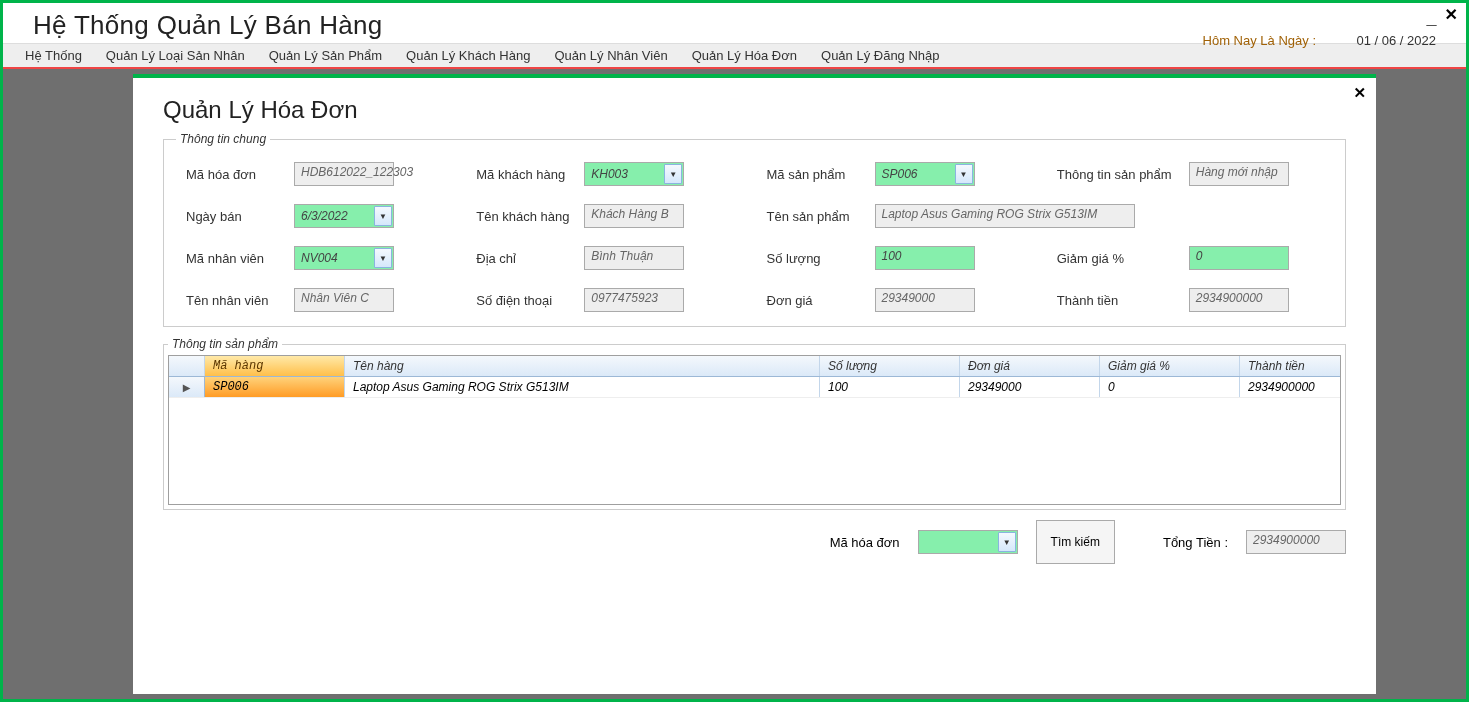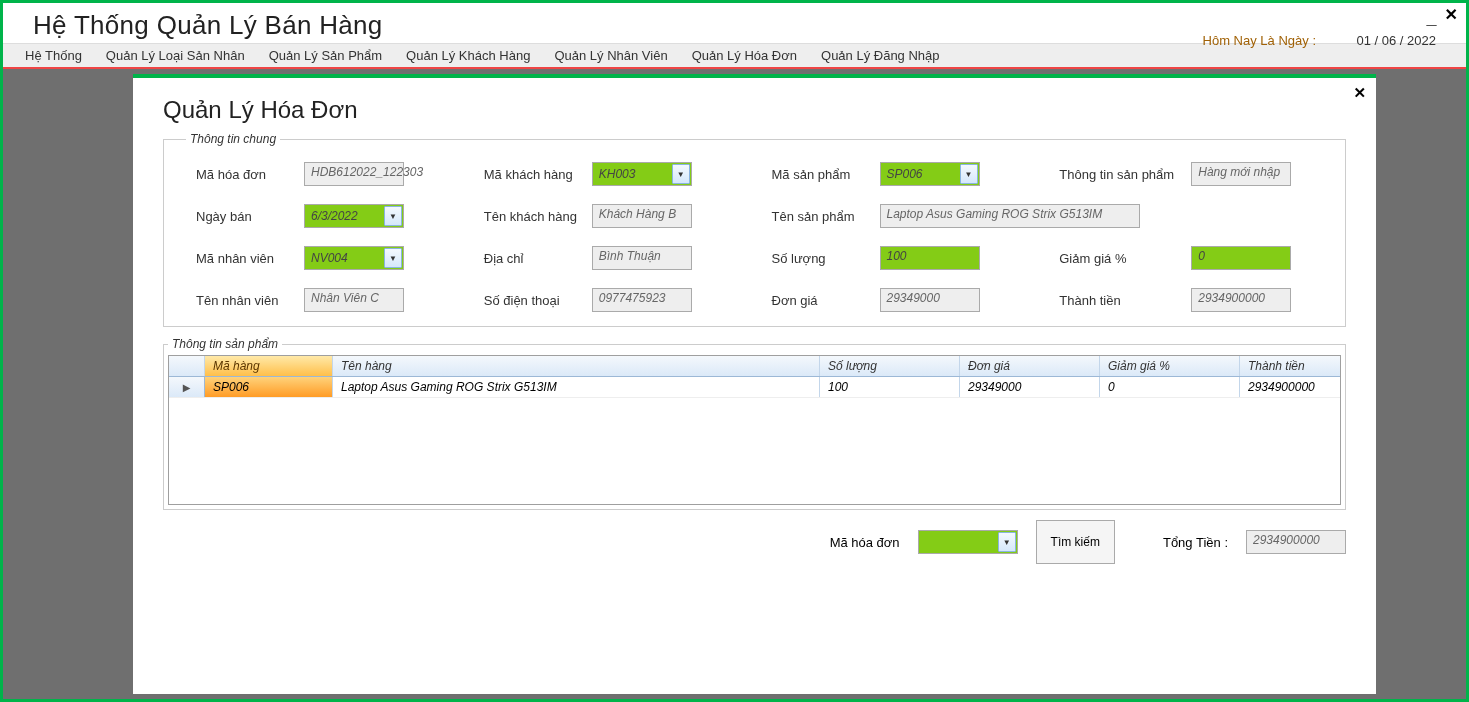--- a/index.html
+++ b/index.html
@@ -114,21 +114,21 @@
     overflow: hidden;
   }
   .inner-title {
     font-size: 24px;
     font-weight: 300;
     color: #222;
     margin-bottom: 8px;
   }
   fieldset.groupbox {
     border: 1px solid #ccc;
-    padding: 10px 18px 14px 22px;
+    padding: 10px 18px 14px 12px;
     margin-bottom: 10px;
     font-style: italic;
   }
   fieldset.groupbox legend {
     font-size: 12px;
     color: #333;
     padding: 0 4px;
     font-style: italic;
   }
   .form-grid {
@@ -151,21 +151,21 @@
     flex-shrink: 0;
   }
   .wide-cell { grid-column: span 2; }
   .form-input, .form-combo {
     height: 24px;
     border: 1px solid #aaa;
     padding: 2px 6px;
     font-size: 12px;
     font-style: italic;
     color: #444;
-    background: #84cc16;
+    background: #86efac;
     flex: 0 0 100px;
     width: 100px;
   }
   .form-input.readonly {
     background: #eee;
     color: #666;
   }
   .form-input.wlong { width: 190px; flex-basis: 190px; }
   .form-combo {
     display: flex;
@@ -207,21 +207,21 @@
     font-style: italic;
     color: #333;
   }
   .dg-header > div, .dg-row > div {
     border-right: 1px solid #c3d6ea;
     padding: 3px 8px;
     overflow: hidden;
     white-space: nowrap;
   }
   .dg-rowhead { width: 36px; flex-shrink: 0; }
-  .dg-c-ma { width: 128px; flex-shrink: 0; }
+  .dg-c-ma { width: 140px; flex-shrink: 0; font-family: Liberation Mono, monospace; }
   .dg-c-ten { flex: 1; }
   .dg-c-sl { width: 140px; flex-shrink: 0; }
   .dg-c-dg { width: 140px; flex-shrink: 0; }
   .dg-c-gg { width: 140px; flex-shrink: 0; }
   .dg-c-tt { width: 100px; flex-shrink: 0; border-right: 0 !important; }
   .dg-header .dg-c-ma {
     background: linear-gradient(#ffe9a8,#ffbf4a);
     color: #5b3600;
   }
   .dg-row {

